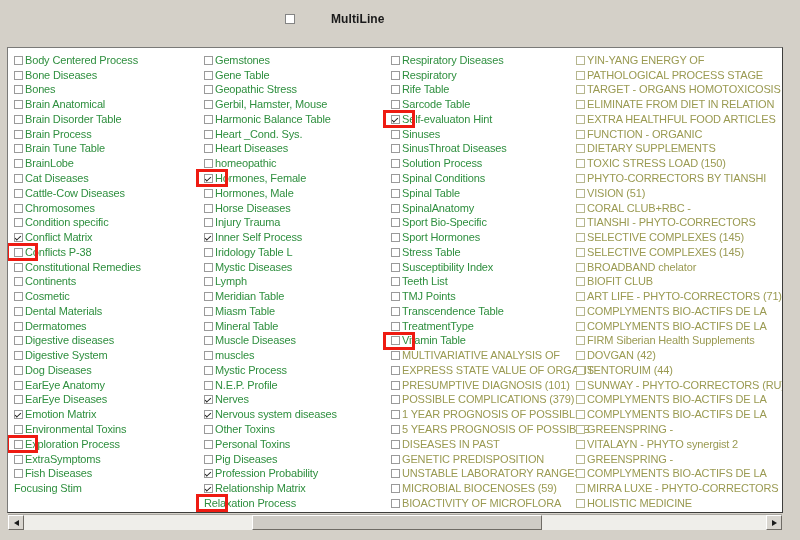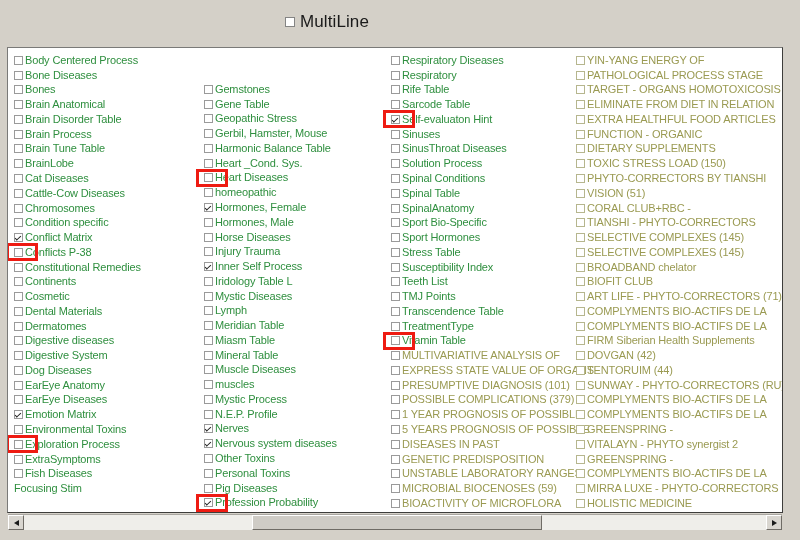--- a/index.html
+++ b/index.html
@@ -31,24 +31,25 @@
     width: 10px; height: 10px;
     border: 1px solid #848484;
     background: #ffffff;
     box-sizing: border-box;
     display: inline-block;
     position: relative;
     flex: 0 0 auto;
   }
   #multiline-label {
     font-family: "Liberation Sans", sans-serif;
-    font-size: 17px;
-    font-weight: normal;
+    font-size: 12px;
+    font-weight: bold;
     color: #1a1a1a;
     letter-spacing: 0.1px;
+    margin-left: 31px;
   }
 
   
   #panel {
     position: absolute;
     left: 7px; top: 47px;
     width: 776px; height: 466px;
     background: #ffffff;
     border-top: 1px solid #7a7a78;
     border-left: 1px solid #7a7a78;
@@ -60,21 +61,21 @@
   #panel-inner {
     position: relative;
     width: 100%; height: 100%;
   }
 
   .column {
     position: absolute;
     top: 5px;
   }
   #col-0 { left: 6px;   width: 190px; }
-  #col-1 { left: 196px; width: 187px; margin-top: 29px; }
+  #col-1 { left: 196px; width: 187px; }
   #col-2 { left: 383px; width: 185px; }
   #col-3 { left: 568px; width: 205px; }
 
   .item {
     height: 14.78px;
     display: flex;
     align-items: center;
     gap: 2px;
     white-space: nowrap;
     position: relative;

